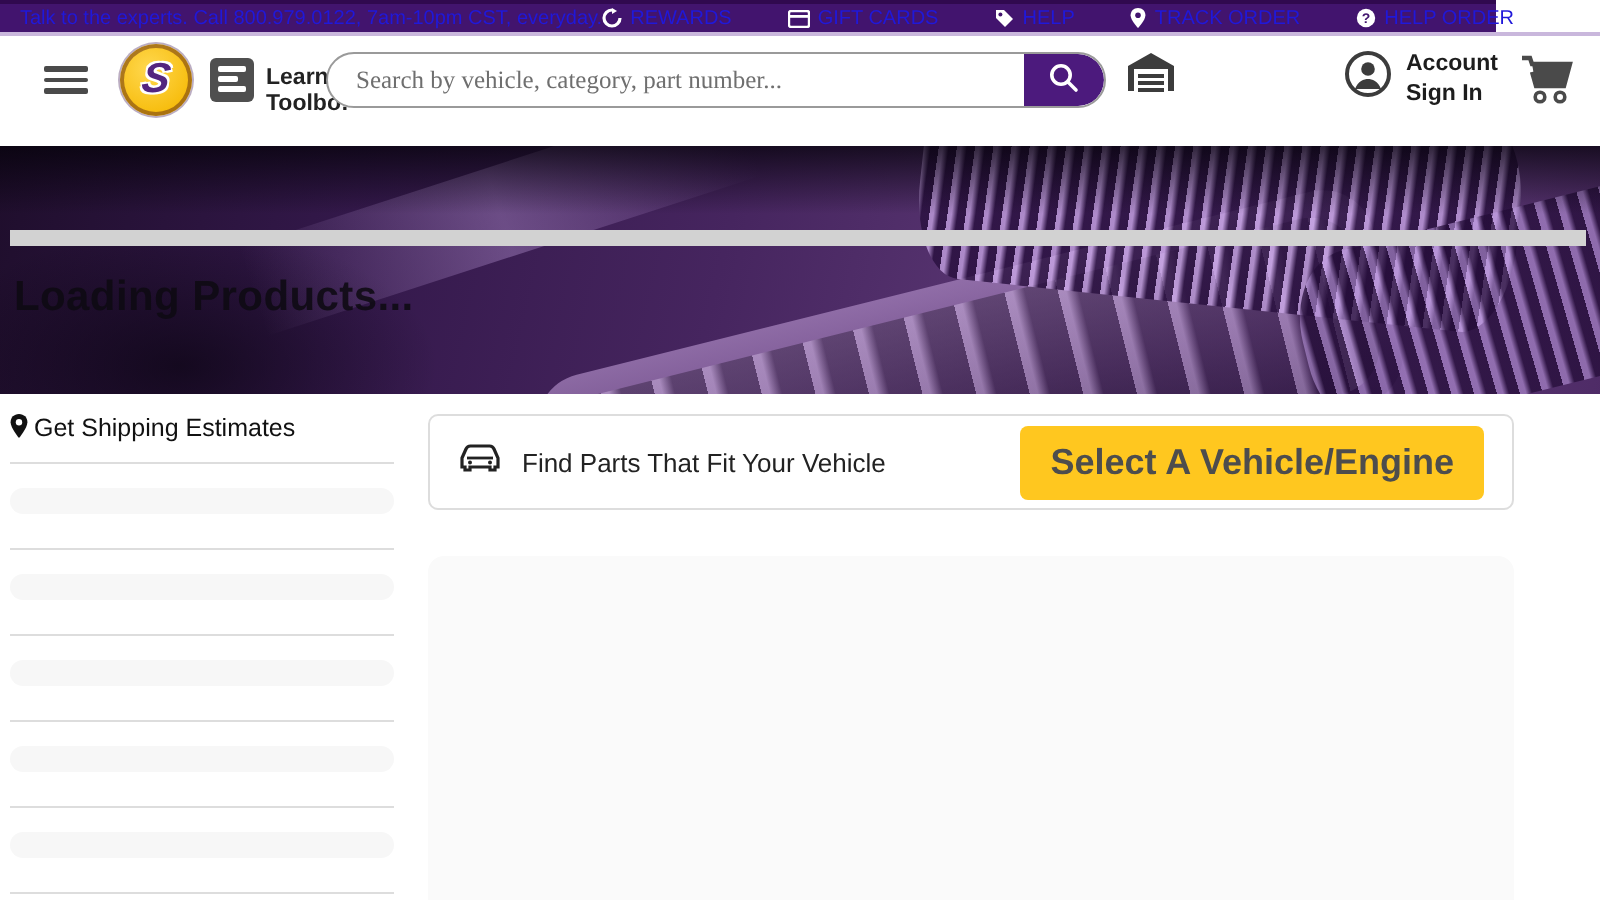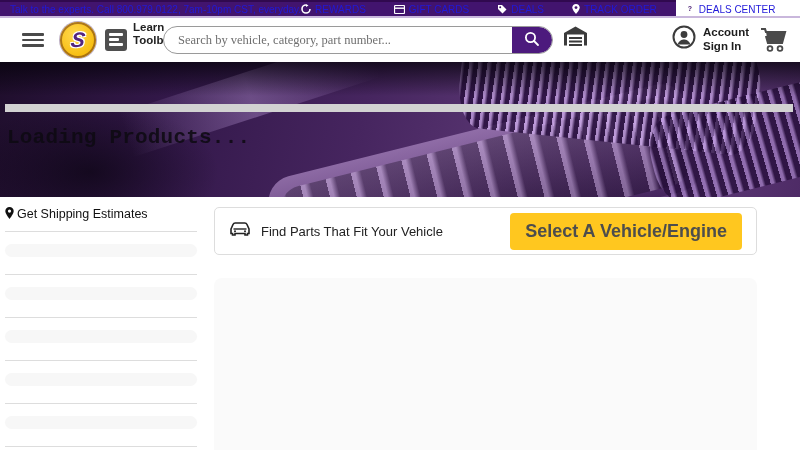--- a/index.html
+++ b/index.html
@@ -1,21 +1,21 @@
 <!DOCTYPE html>
 <html><head>
 <meta charset="utf-8">
 <style>
   * { margin:0; padding:0; box-sizing:border-box; }
   html,body { width:800px; height:450px; }
   body { font-family:"Liberation Sans", sans-serif; background:#fff; }
   .page { position:relative; width:800px; height:450px; overflow:hidden; background:#fff; }
 
   
-  .topbar { position:absolute; left:0; top:0; width:676px; height:16px;
+  .topbar { position:absolute; left:0; top:0; width:748px; height:16px;
     background:#42146E; border-top:2px solid #30094f;
     display:flex; align-items:center; padding:0 10px; }
   .topbar a, .topbar .tlink { color:#2018D9; font-size:10px; text-decoration:none; }
   .phone-link { white-space:nowrap; }
   .topbar-links { margin-left:auto; display:flex; align-items:center; gap:28px; }
   .tlink { display:flex; align-items:center; gap:4px; cursor:pointer; white-space:nowrap; }
   .tlink svg { display:block; }
   .topbar-sep { position:absolute; left:0; top:16px; width:800px; height:2px; background:#C9B7DC; }
 
   
@@ -25,38 +25,38 @@
   .logo { position:absolute; left:60px; top:4px; width:36px; height:36px; border-radius:50%;
     background:radial-gradient(circle at 40% 35%, #ffd84f, #f7bd0e 70%);
     box-shadow:inset 0 0 0 2px rgba(108,52,16,.55), 0 0 0 1px rgba(60,20,80,.35);
     display:flex; align-items:center; justify-content:center; cursor:pointer; }
   .logo-s { font-style:italic; font-weight:900; font-size:21px; color:#53257f;
     text-shadow:-1px -1px 0 #fff, 1px -1px 0 #fff, -1px 1px 0 #fff, 1px 1px 0 #fff; transform:skewX(-8deg); }
   .toolbox-ico { position:absolute; left:105px; top:11px; width:22px; height:22px; background:#4f4f4f;
     border-radius:3px; padding:4px 4px; cursor:pointer; }
   .toolbox-ico i { display:block; height:2.5px; background:#fff; margin-bottom:2.5px; border-radius:1px; }
   .toolbox-ico i:nth-child(2){ width:70%; }
-  .learn-text { position:absolute; left:133px; top:3px; font-size:11.5px; font-weight:700; color:#222; line-height:1.15; }
+  .learn-text { position:absolute; left:133px; top:15px; font-size:11.5px; font-weight:700; color:#222; line-height:1.15; }
   .searchbar { position:absolute; left:163px; top:8px; width:390px; height:28px;
     border:1.5px solid #9a9a9a; border-radius:14px; background:#fff; display:flex; overflow:hidden; }
   .searchbar input { flex:1; border:none; outline:none; padding:0 6px 0 14px; font-size:12.5px;
     font-family:Liberation Serif, serif; color:#333; background:transparent; }
   .searchbar input::placeholder { color:#6f6f6f; }
   .search-btn { width:40px; background:#4C1A7D; border:none; display:flex; align-items:center;
     justify-content:center; cursor:pointer; border-radius:0 13px 13px 0; }
   .hdr-group { position:absolute; top:7px; display:flex; align-items:center; gap:7px; cursor:pointer; }
   .hdr-group .txt { font-size:11.5px; color:#1d1d1d; line-height:1.25; }
   .hdr-group .txt .l1 { font-weight:600; }
   .hdr-group .txt .l2 { font-weight:700; }
   .garage-group { left:563px; }
   .account-group { left:672px; }
   .cart-btn { position:absolute; left:760px; top:9px; width:30px; height:26px; cursor:pointer; }
 
   
-  .hero { position:absolute; left:0; top:62px; width:800px; height:135px; overflow:hidden; background:#2c1440;font-family:Liberation Mono, monospace; }
+  .hero { position:absolute; left:0; top:73px; width:800px; height:135px; overflow:hidden; background:#2c1440; }
   .hero .layer { position:absolute; }
   .hero-base { inset:0; background:linear-gradient(103deg,#1f0e2c 0%,#33184a 22%,#46255f 45%,#573470 62%,#664281 78%,#4e2b66 100%); }
   .hero-shade-top { left:0; top:0; width:100%; height:34px; background:linear-gradient(180deg,rgba(5,2,10,.75),rgba(5,2,10,0)); }
   .air-cleaner { right:40px; top:-28px; width:300px; height:108px; transform:rotate(6deg);
     background:repeating-linear-gradient(92deg,rgba(205,170,235,.85) 0 2px,rgba(40,15,62,.95) 5px 9px);
     border-radius:24px/46px; opacity:.85; }
   .canister { right:-50px; top:34px; width:200px; height:92px; transform:rotate(-14deg);
     background:repeating-linear-gradient(88deg,rgba(190,155,225,.7) 0 3px,rgba(35,12,55,.9) 6px 11px);
     border-radius:30px/40px; opacity:.8; }
   .valve-cover { left:270px; bottom:-42px; width:430px; height:110px; transform:rotate(-14deg);
@@ -116,39 +116,39 @@
           </span>
         <span>GIFT CARDS</span>
       </span>
       <span class="tlink">
         <span>
             <svg width="10" height="10" viewBox="0 0 10 10">
               <path d="M1 1 L5 1 L9.5 5.5 L5.5 9.5 L1 5 Z" fill="#fff"></path>
               <circle cx="3.2" cy="3.2" r="1" fill="#42146E"></circle>
             </svg>
           </span>
-        <span>DEALS</span>
+        <span>HELP</span>
       </span>
       <span class="tlink">
         <span>
             <svg width="8" height="10" viewBox="0 0 8 10">
               <path d="M4 0 C1.8 0 0.3 1.6 0.3 3.6 C0.3 6.2 4 10 4 10 C4 10 7.7 6.2 7.7 3.6 C7.7 1.6 6.2 0 4 0 Z" fill="#fff"></path>
               <circle cx="4" cy="3.6" r="1.4" fill="#42146E"></circle>
             </svg>
           </span>
         <span>TRACK ORDER</span>
       </span>
       <span class="tlink">
         <span>
             <svg width="10" height="10" viewBox="0 0 10 10">
               <circle cx="5" cy="5" r="4.6" fill="#fff"></circle>
               <text x="5" y="7.4" text-anchor="middle" font-size="7" font-family="Liberation Sans,sans-serif" font-weight="bold" fill="#42146E">?</text>
             </svg>
           </span>
-        <span>DEALS CENTER</span>
+        <span>HELP ORDER</span>
       </span>
     </nav>
   </div>
   <div class="topbar-sep"></div>
 
   <header class="header">
     <div class="hamburger">
         <span></span>
         <span></span>
         <span></span>

